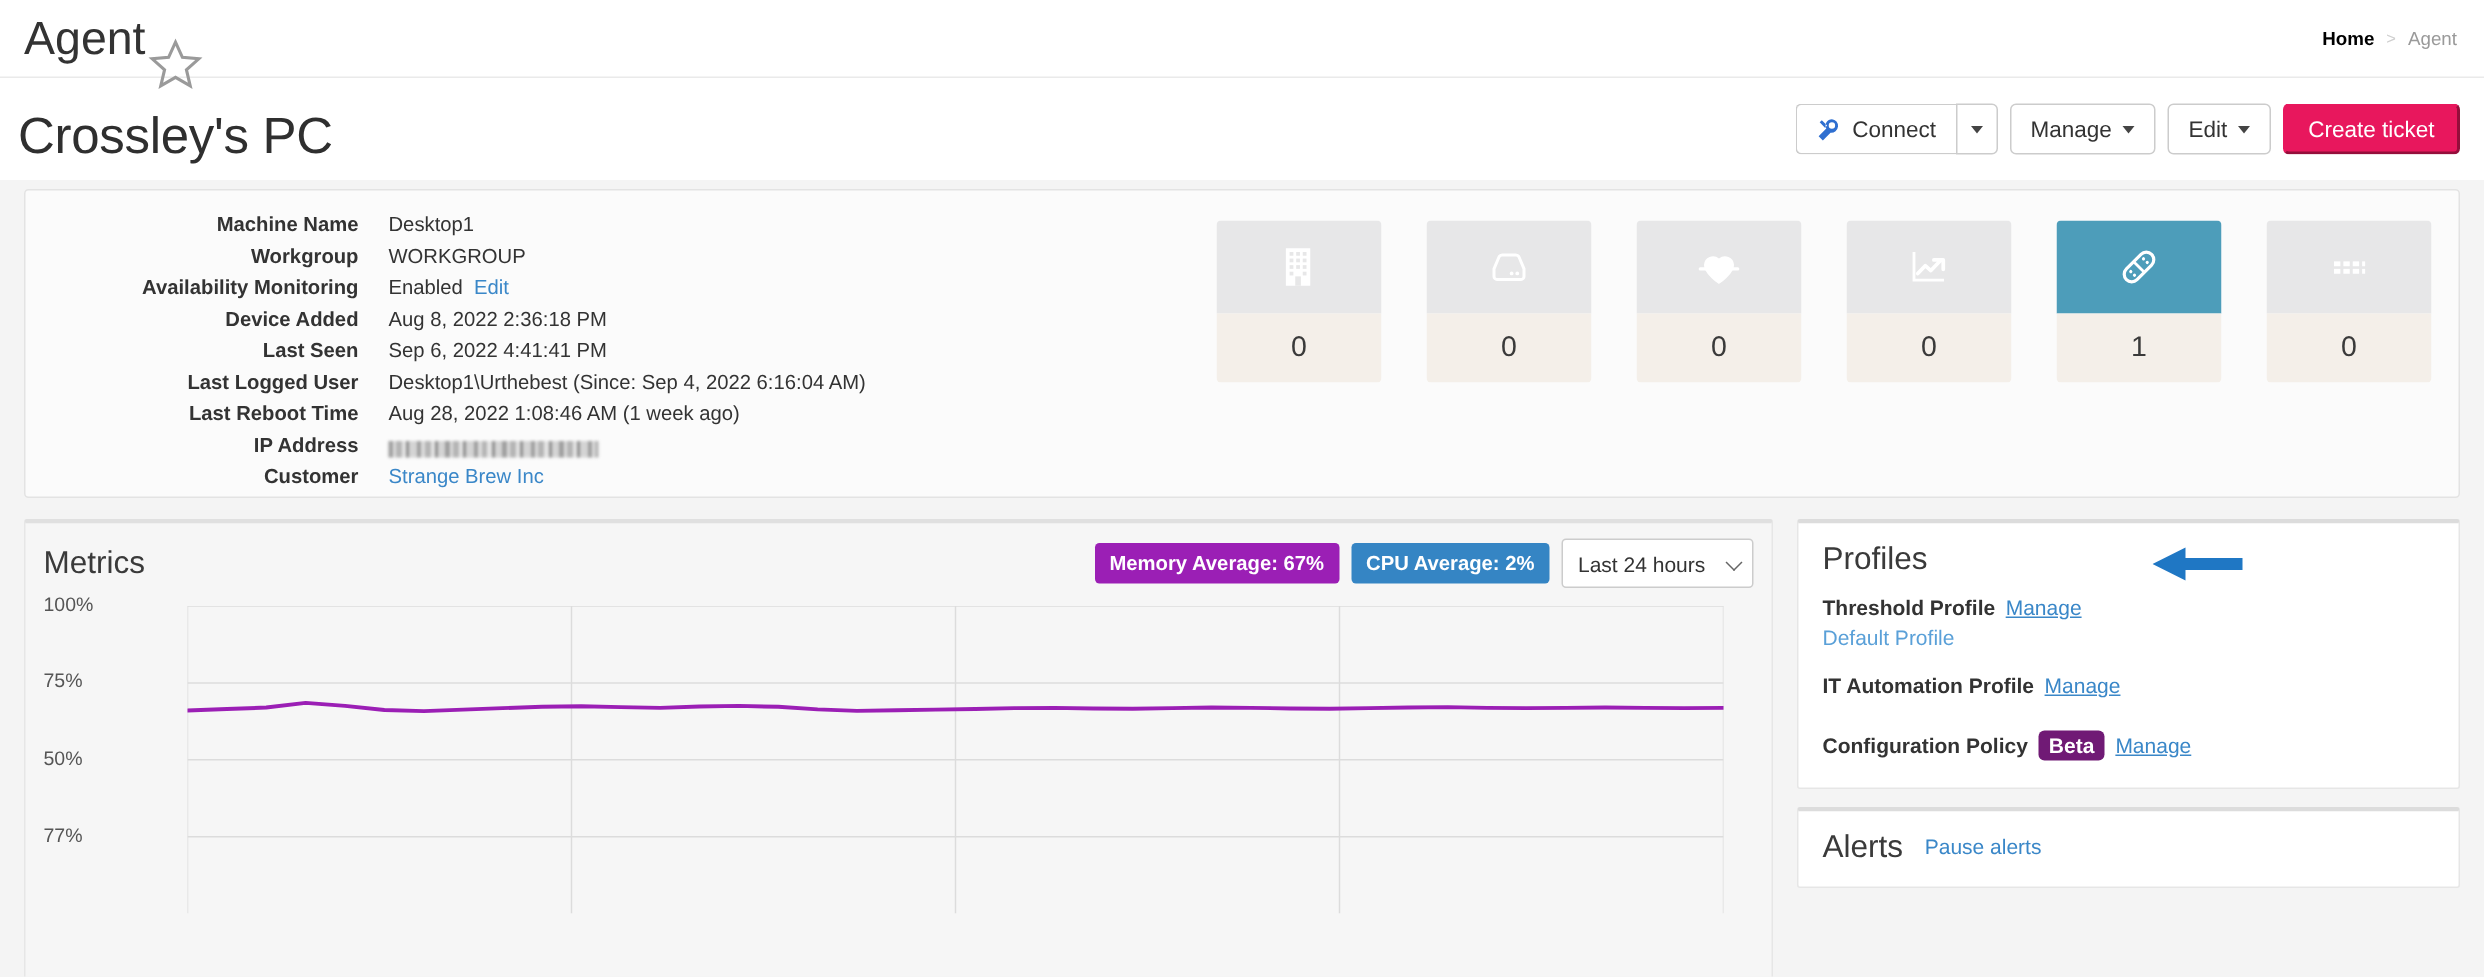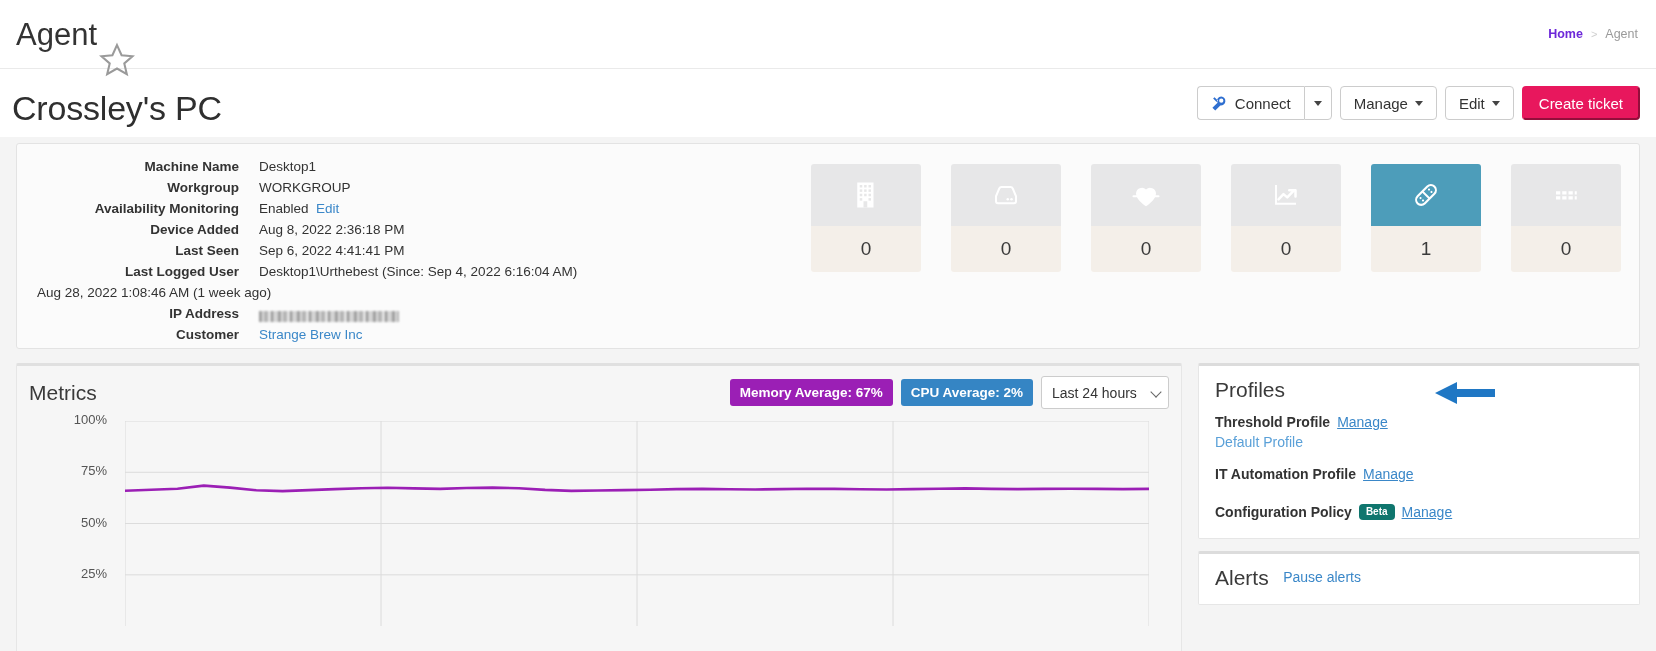--- a/index.html
+++ b/index.html
@@ -7,28 +7,28 @@
   body {
     width:1656px; height:651px;
     background:#f4f4f4;
     font-family:"Liberation Sans", sans-serif;
     color:#333;
     overflow:hidden;
   }
 
   
   .topbar{
-    height:69px; background:#fff;
+    height:52px; background:#fff;
     display:flex; align-items:center; justify-content:space-between;
     padding:0 18px 0 16px;
     border-bottom:1px solid #eaeaea;
   }
   .page-title{ font-size:31px; font-weight:400; color:#333; line-height:1; }
   .crumbs{ font-size:12.5px; color:#999; display:flex; align-items:center; gap:8px;}
-  .crumbs a{ color:#6d28d9; text-decoration:none; font-weight:700;}
+  .crumbs a{ color:#000000; text-decoration:none; font-weight:700;}
   .crumbs .sep{ color:#cfcfcf; font-size:11px;}
   .crumbs .cur{ color:#9a9a9a;}
 
   
   .agenthead{
     background:#fff; height:68px;
     display:flex; align-items:center; justify-content:space-between;
     padding:0 16px 0 12px;
   }
   .agentleft{ display:flex; align-items:center; gap:10px;flex-direction:column;}
@@ -105,36 +105,36 @@
     appearance:none;-webkit-appearance:none;
     height:33px; width:128px; border:1px solid #ccc; background:#fff; border-radius:3px;
     font-size:14px; padding:0 22px 0 10px; color:#333;
     font-family:"Liberation Sans",sans-serif; cursor:pointer;
   }
   .selwrap .chev{ position:absolute; right:9px; top:12px; width:8px;height:8px;
     border-right:1.6px solid #666; border-bottom:1.6px solid #666; transform:rotate(45deg);
     pointer-events:none;}
 
   .chartbox{ position:relative; margin-top:12px; height:205px; }
-  .ylab{ position:absolute; left:0; width:78px; text-align:right; font-size:13px; color:#555;}
+  .ylab{ position:absolute; left:0; width:78px; text-align:left; font-size:13px; color:#555;}
   .plot{ position:absolute; left:96px; right:20px; top:0; bottom:0; }
 
   
   .rightcol{ width:442px; flex:0 0 442px;}
   .panel{
     background:#fff; border:1px solid #e6e6e6; border-top:3px solid #dcdcdc;
     border-radius:2px; padding:12px 16px 14px 16px; position:relative;
   }
   .panel h3{ margin:0 0 12px 0; font-size:21px; font-weight:400; color:#3a3a3a;}
   .prow{ font-size:14px; margin-bottom:4px; display:flex; align-items:center; gap:7px; flex-wrap:wrap;}
   .prow b{ font-weight:700; color:#333;}
   .prow a.manage{ color:#3a87c8; text-decoration:underline;}
   .subval{ font-size:14px; color:#5aa0d8; margin-bottom:16px;}
   .gap{ height:18px;}
-  .beta{ background:#0f766e; color:#fff; font-size:10px; font-weight:700;
+  .beta{ background:#701a75; color:#fff; font-size:14px; font-weight:700;
          border-radius:4px; padding:3px 7px; line-height:1;}
   .arrow{ position:absolute; left:236px; top:14px; }
   .alerts{ margin-top:12px; }
   .alerts h3{ display:inline-block; margin:0 10px 0 0; vertical-align:middle;}
   .pause{ color:#3a87c8; font-size:14px; text-decoration:none;}
 </style>
 </head>
 <body>
 
 <div class="topbar">
@@ -211,20 +211,21 @@
       </div>
       <div class="irow">
         <div class="ilab">Last Seen</div>
         <div class="ival">Sep 6, 2022 4:41:41 PM</div>
       </div>
       <div class="irow">
         <div class="ilab">Last Logged User</div>
         <div class="ival">Desktop1\Urthebest (Since: Sep 4, 2022 6:16:04 AM)</div>
       </div>
       <div class="irow">
+        <div class="ilab">Last Reboot Time</div>
         <div class="ival">Aug 28, 2022 1:08:46 AM (1 week ago)</div>
       </div>
       <div class="irow">
         <div class="ilab">IP Address</div>
         <div class="ival"><span class="redact"></span></div>
       </div>
       <div class="irow">
         <div class="ilab">Customer</div>
         <div class="ival"><a href="#" class="link">Strange Brew Inc</a></div>
       </div>
@@ -329,21 +330,21 @@
           <i class="chev"></i>
         </span>
       </div>
     </div>
 
     <div class="chartbox">
       <div id="ylabels">
           <div class="ylab" style="top: -9px;">100%</div>
           <div class="ylab" style="top: 42.25px;">75%</div>
           <div class="ylab" style="top: 93.5px;">50%</div>
-          <div class="ylab" style="top: 144.75px;">25%</div>
+          <div class="ylab" style="top: 144.75px;">77%</div>
         </div>
       <div class="plot">
         <svg id="plotsvg" width="100%" height="100%" viewBox="0 0 1036 205" preserveAspectRatio="none">
             <line x1="0" y1="0.0" x2="1036" y2="0.0" stroke="#dcdcdc" stroke-width="1"></line>
             <line x1="0" y1="51.3" x2="1036" y2="51.3" stroke="#dcdcdc" stroke-width="1"></line>
             <line x1="0" y1="102.5" x2="1036" y2="102.5" stroke="#dcdcdc" stroke-width="1"></line>
             <line x1="0" y1="153.8" x2="1036" y2="153.8" stroke="#dcdcdc" stroke-width="1"></line>
             <line x1="0" y1="0" x2="0" y2="205" stroke="#dcdcdc" stroke-width="1"></line>
             <line x1="259" y1="0" x2="259" y2="205" stroke="#dcdcdc" stroke-width="1"></line>
             <line x1="518" y1="0" x2="518" y2="205" stroke="#dcdcdc" stroke-width="1"></line>

